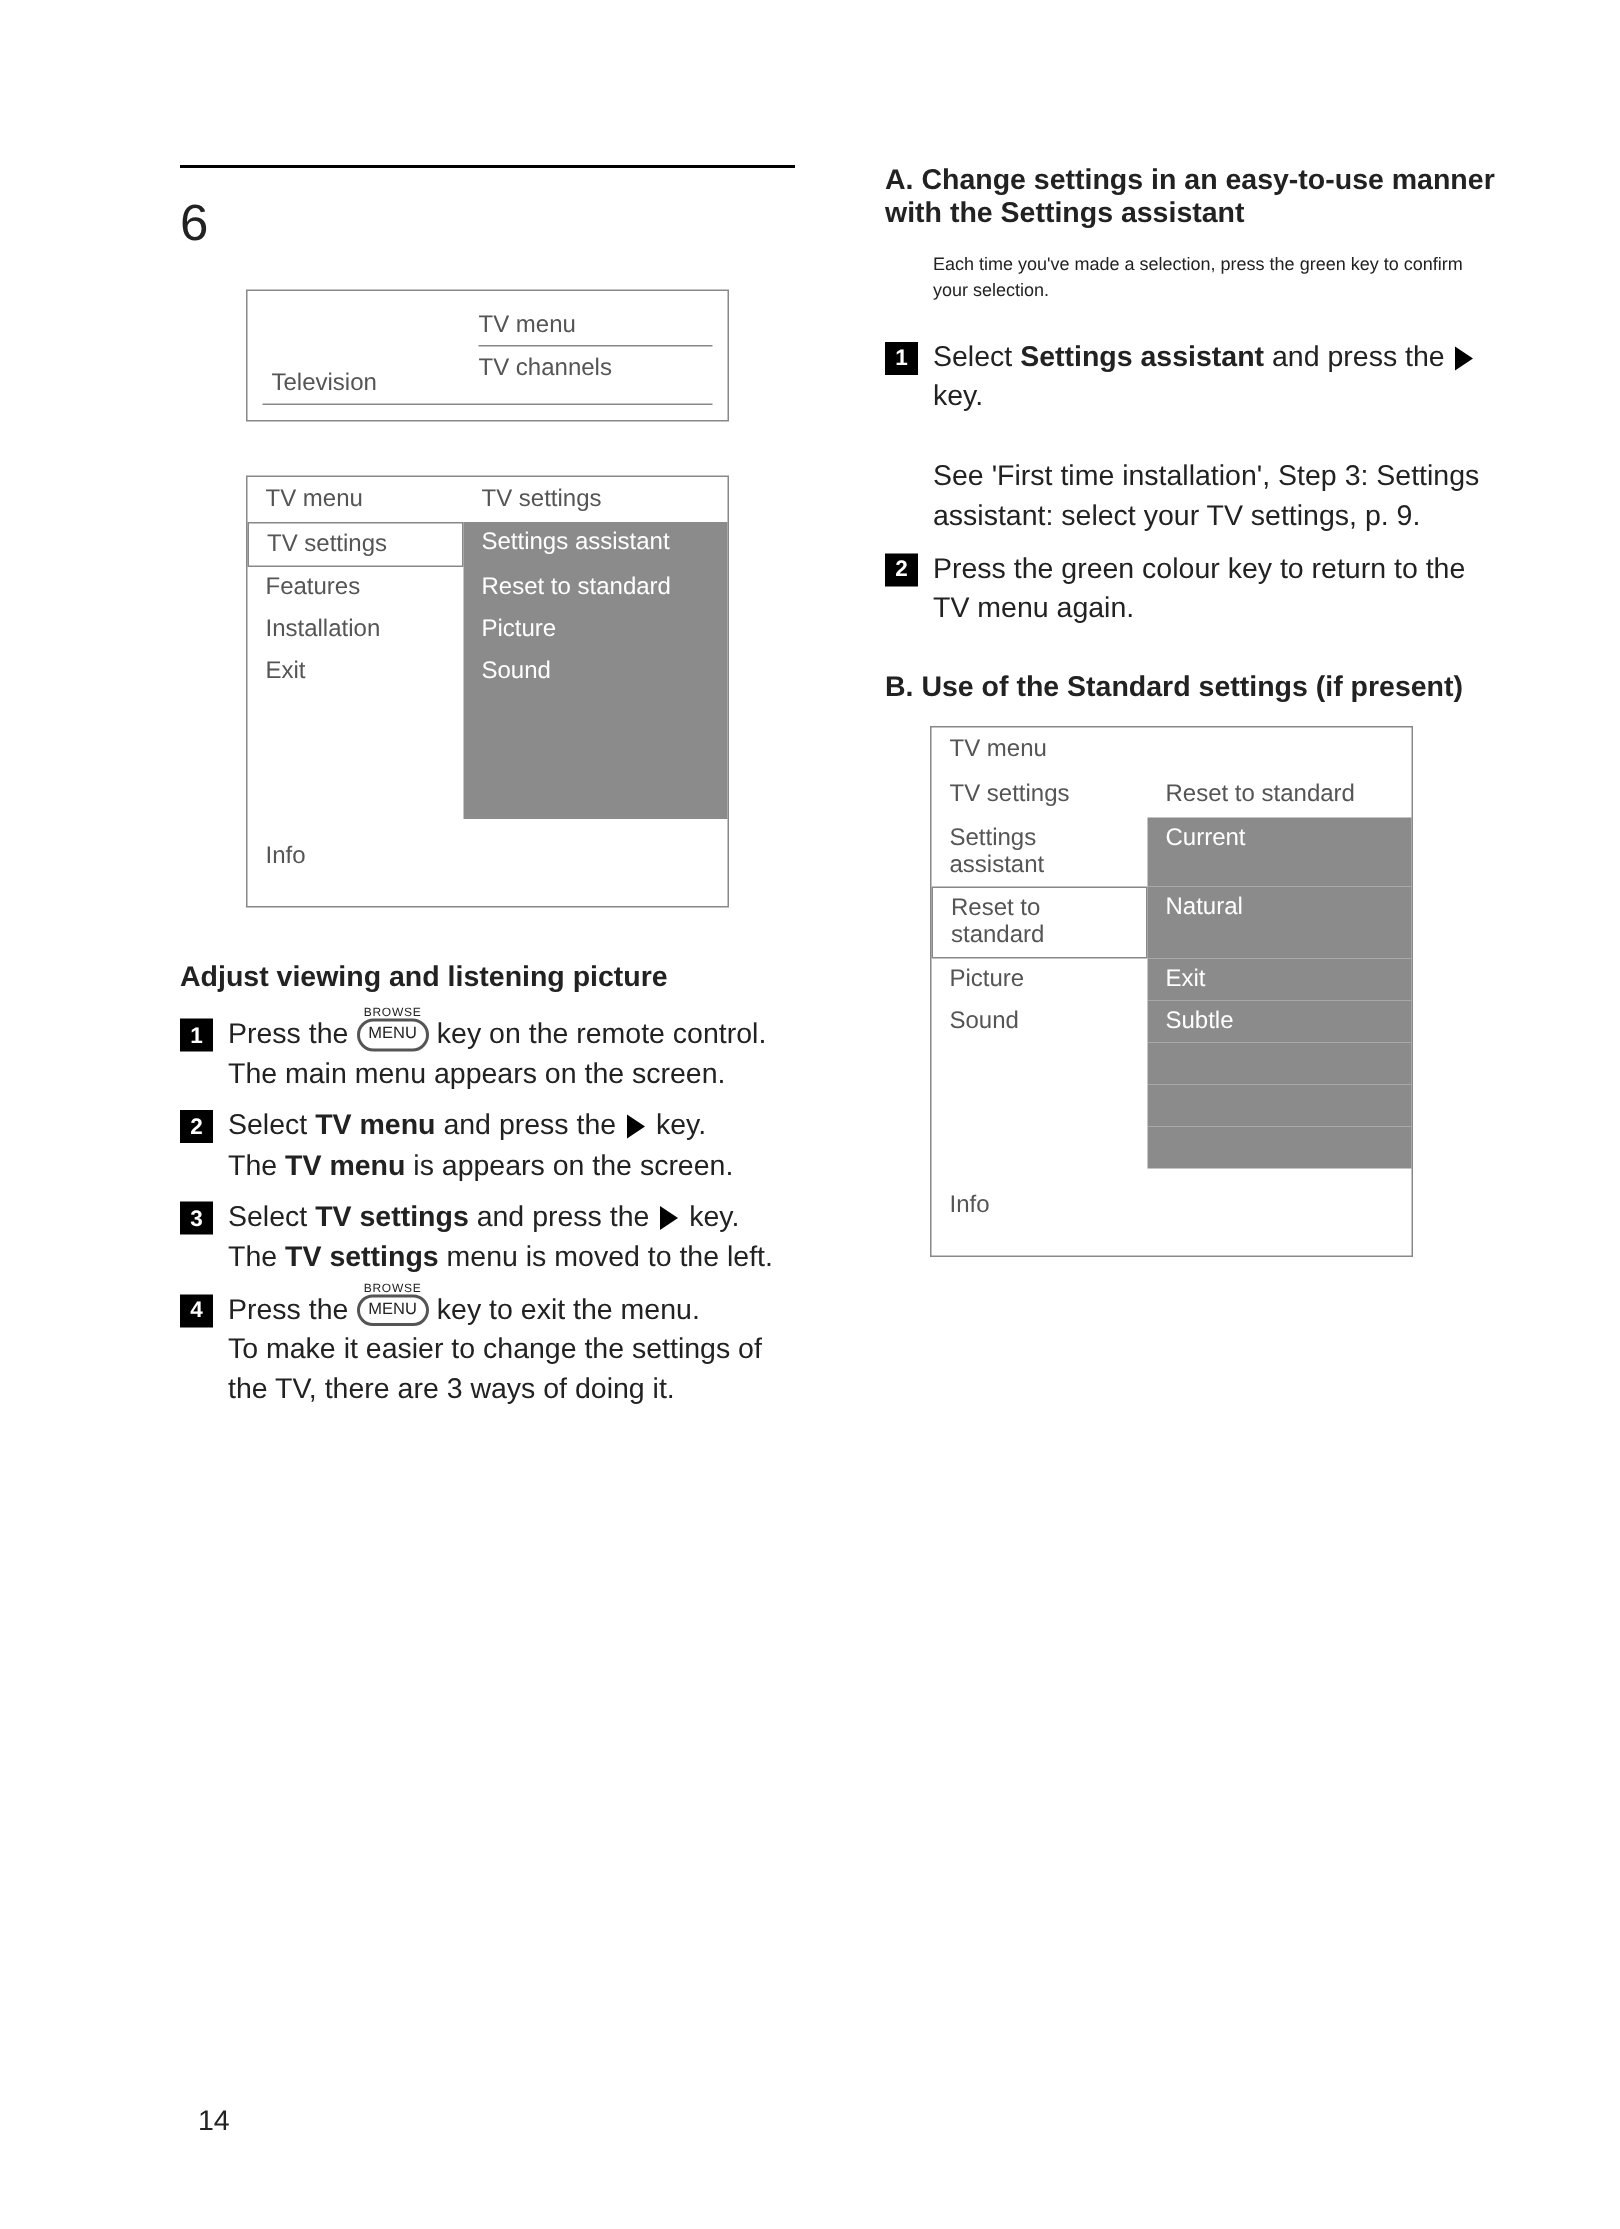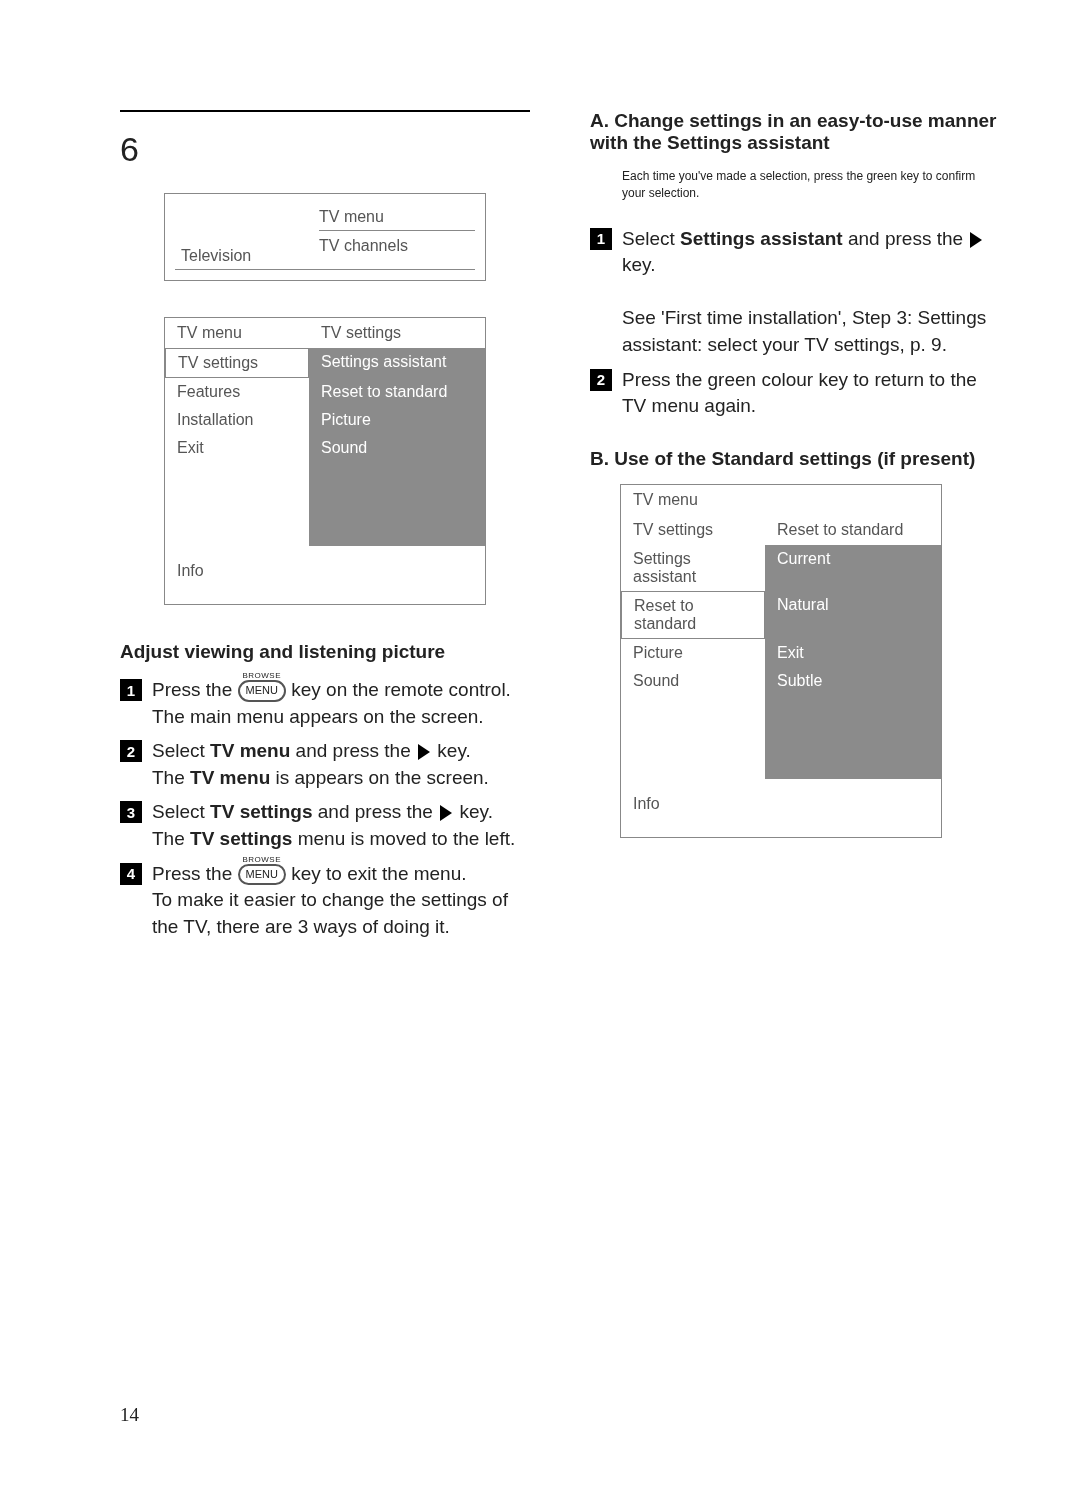--- a/index.html
+++ b/index.html
@@ -155,23 +155,22 @@
   }
 
   .d3 {
     width: 320px;
     margin-left: 30px;
   }
 
   .pagefoot {
     position: absolute;
     bottom: 60px;
-    left: 120px;
+    left: 132px;
     font-size: 19px;
-    font-family: Liberation Serif, serif;
   }
 
   .info-block {
     padding: 16px 12px 24px 12px;
   }
 </style>
 </head>
 <body>
 
 <div class="page">

